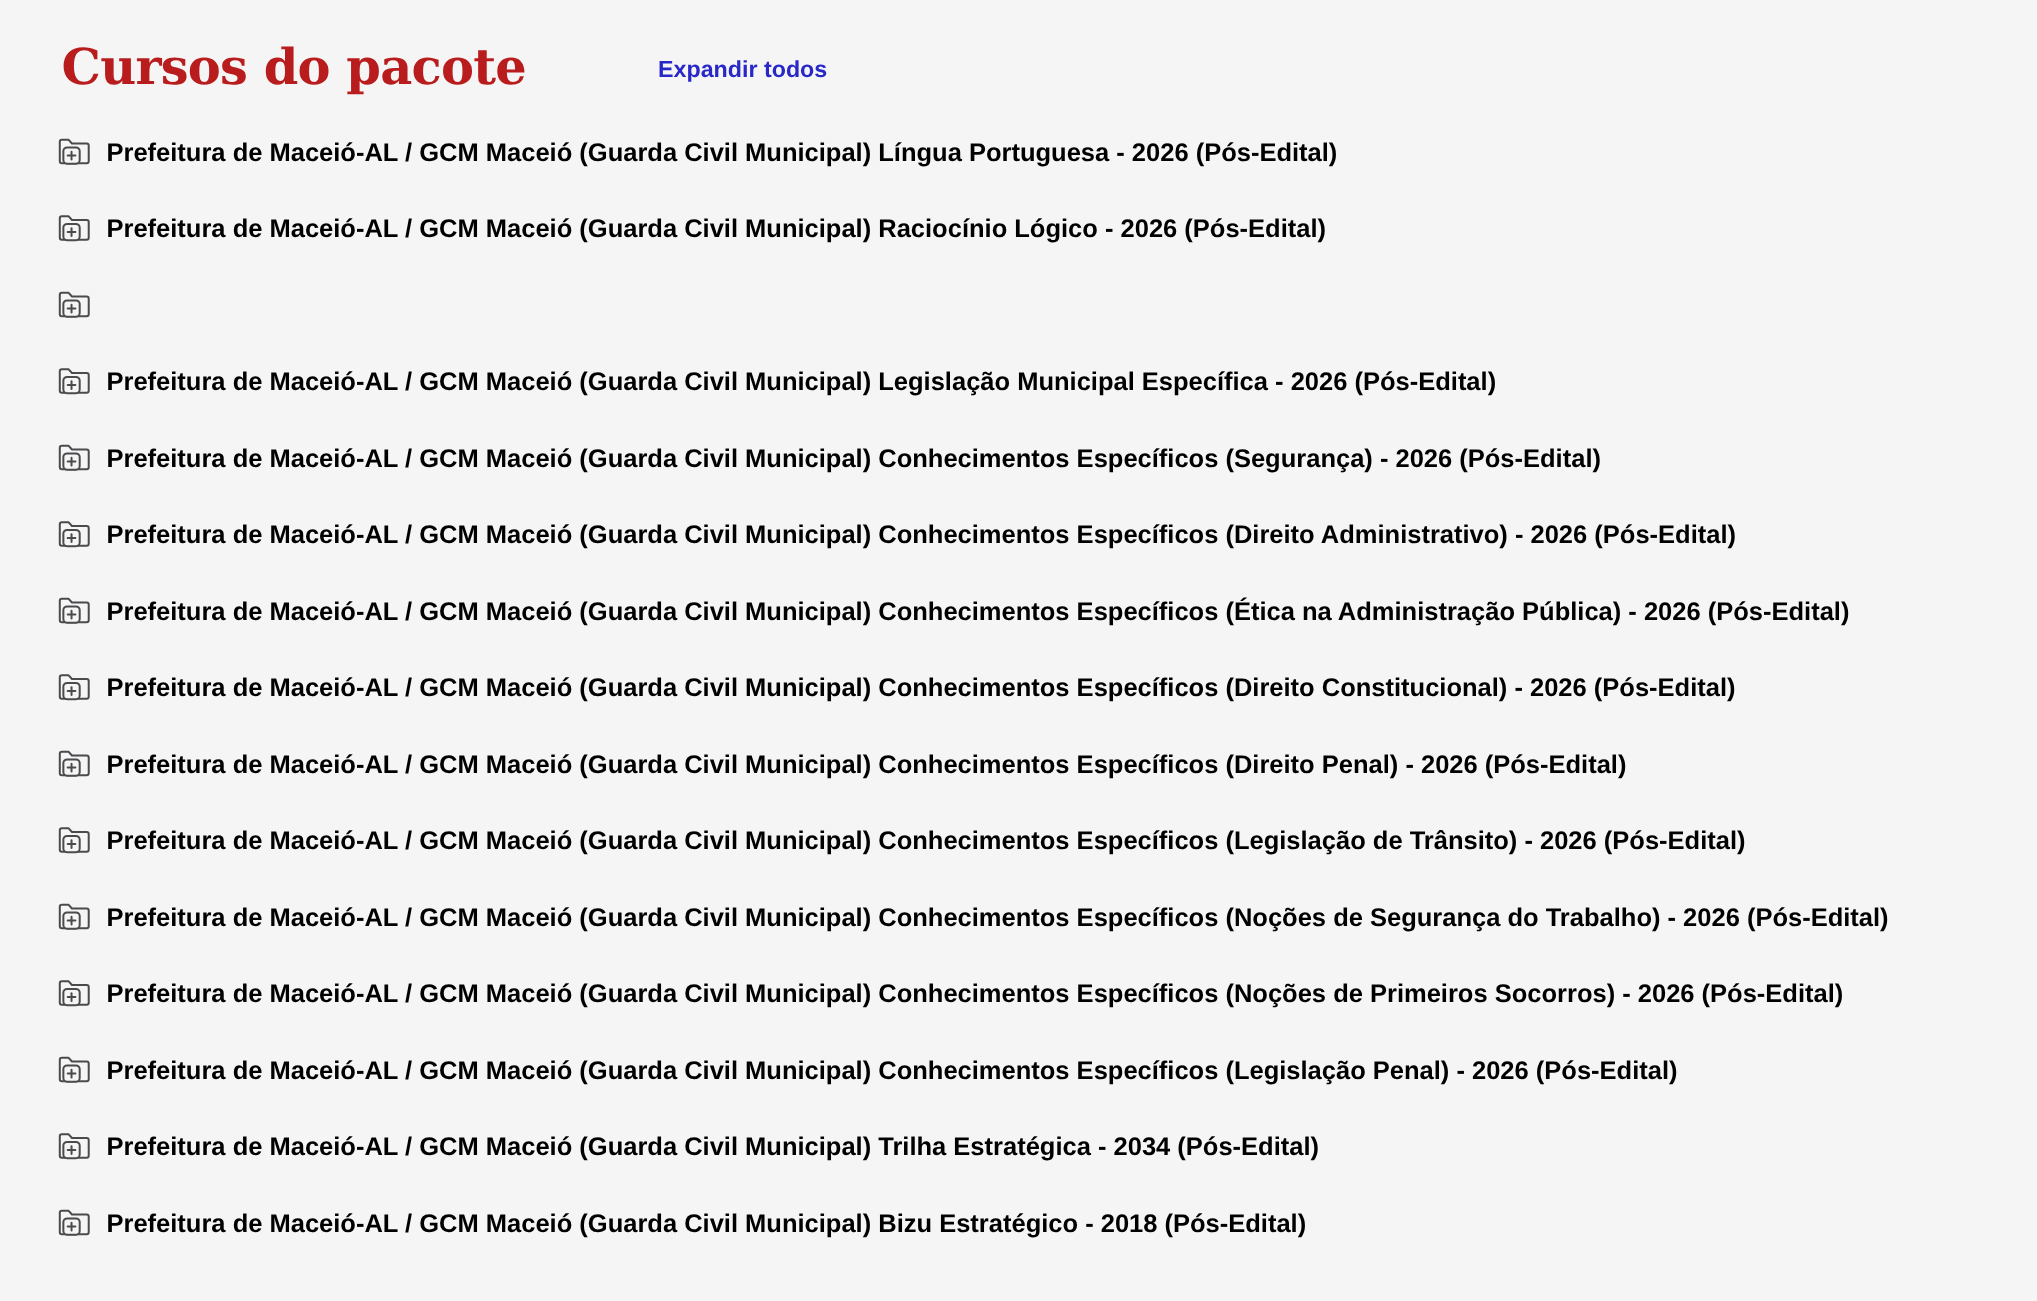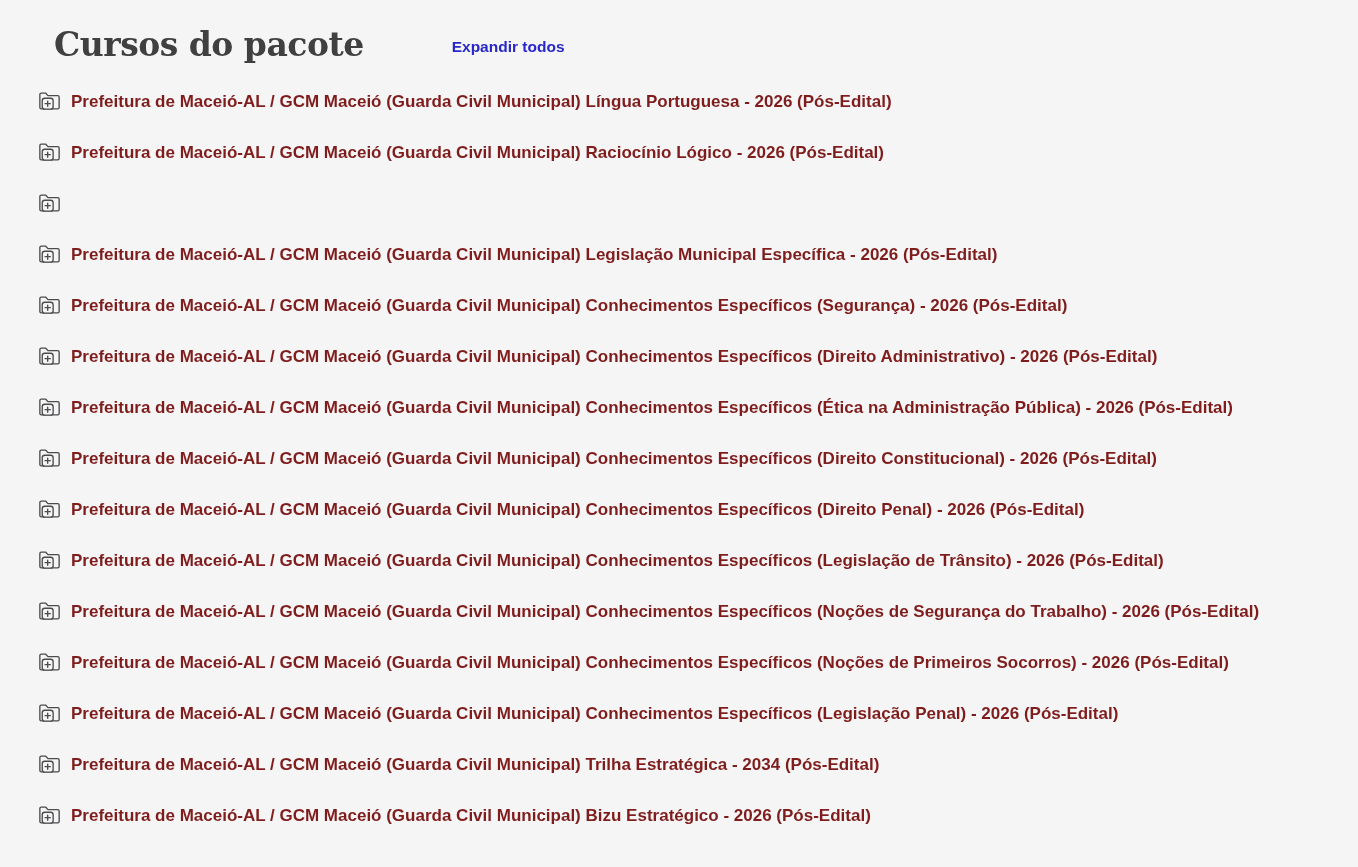--- a/index.html
+++ b/index.html
@@ -18,22 +18,22 @@
   .header {
     display: flex;
     align-items: center;
   }
   .page-title {
     font-family: "DejaVu Serif", serif;
     font-weight: 700;
     font-size: 33px;
     line-height: 46px;
     letter-spacing: -0.5px;
-    color: #404040;
-    margin-left: 16px;
+    color: #b91c1c;
+    margin-left: 3px;
   }
   .expand-all-link {
     font-family: "Liberation Sans", sans-serif;
     font-weight: 700;
     font-size: 15.5px;
     color: #2828c8;
     text-decoration: none;
     margin-left: 52px;
     margin-top: 4px;
     cursor: pointer;
@@ -66,21 +66,21 @@
   .folder-icon svg {
     width: 23px;
     height: 21px;
     display: block;
   }
   .course-label {
     font-family: "Liberation Sans", sans-serif;
     font-weight: 700;
     font-size: 17px;
     line-height: 21px;
-    color: #7f1d1d;
+    color: #000000;
   }
 </style>
 </head>
 <body>
 
 <div class="page">
 
   <div class="header">
     <h1 class="page-title">Cursos do pacote</h1>
     <a class="expand-all-link">Expandir todos</a>
@@ -256,17 +256,17 @@
 
   <li class="course-item">
     <span class="folder-icon">
       <svg viewBox="0 0 24 22" fill="none" stroke="currentColor" stroke-width="1.4" stroke-linecap="round" stroke-linejoin="round">
         <path d="M1.9 17.3 V3.7 Q1.9 2.3 3.3 2.3 H8.1 L10.4 4.9 H20.7 Q22.1 4.9 22.1 6.3 V17.3 Q22.1 18.7 20.7 18.7 H3.3 Q1.9 18.7 1.9 17.3 Z"></path>
         <rect x="4.4" y="7.6" width="11.4" height="11.4" rx="2.6" fill="#f5f5f6"></rect>
         <line x1="10.1" y1="10.6" x2="10.1" y2="16"></line>
         <line x1="7.4" y1="13.3" x2="12.8" y2="13.3"></line>
       </svg>
     </span>
-    <span class="course-label">Prefeitura de Maceió-AL / GCM Maceió (Guarda Civil Municipal) Bizu Estratégico - 2026 (Pós-Edital)</span>
+    <span class="course-label">Prefeitura de Maceió-AL / GCM Maceió (Guarda Civil Municipal) Bizu Estratégico - 2018 (Pós-Edital)</span>
   </li>
 </ul>
 
 </div>
 
 </body></html>

